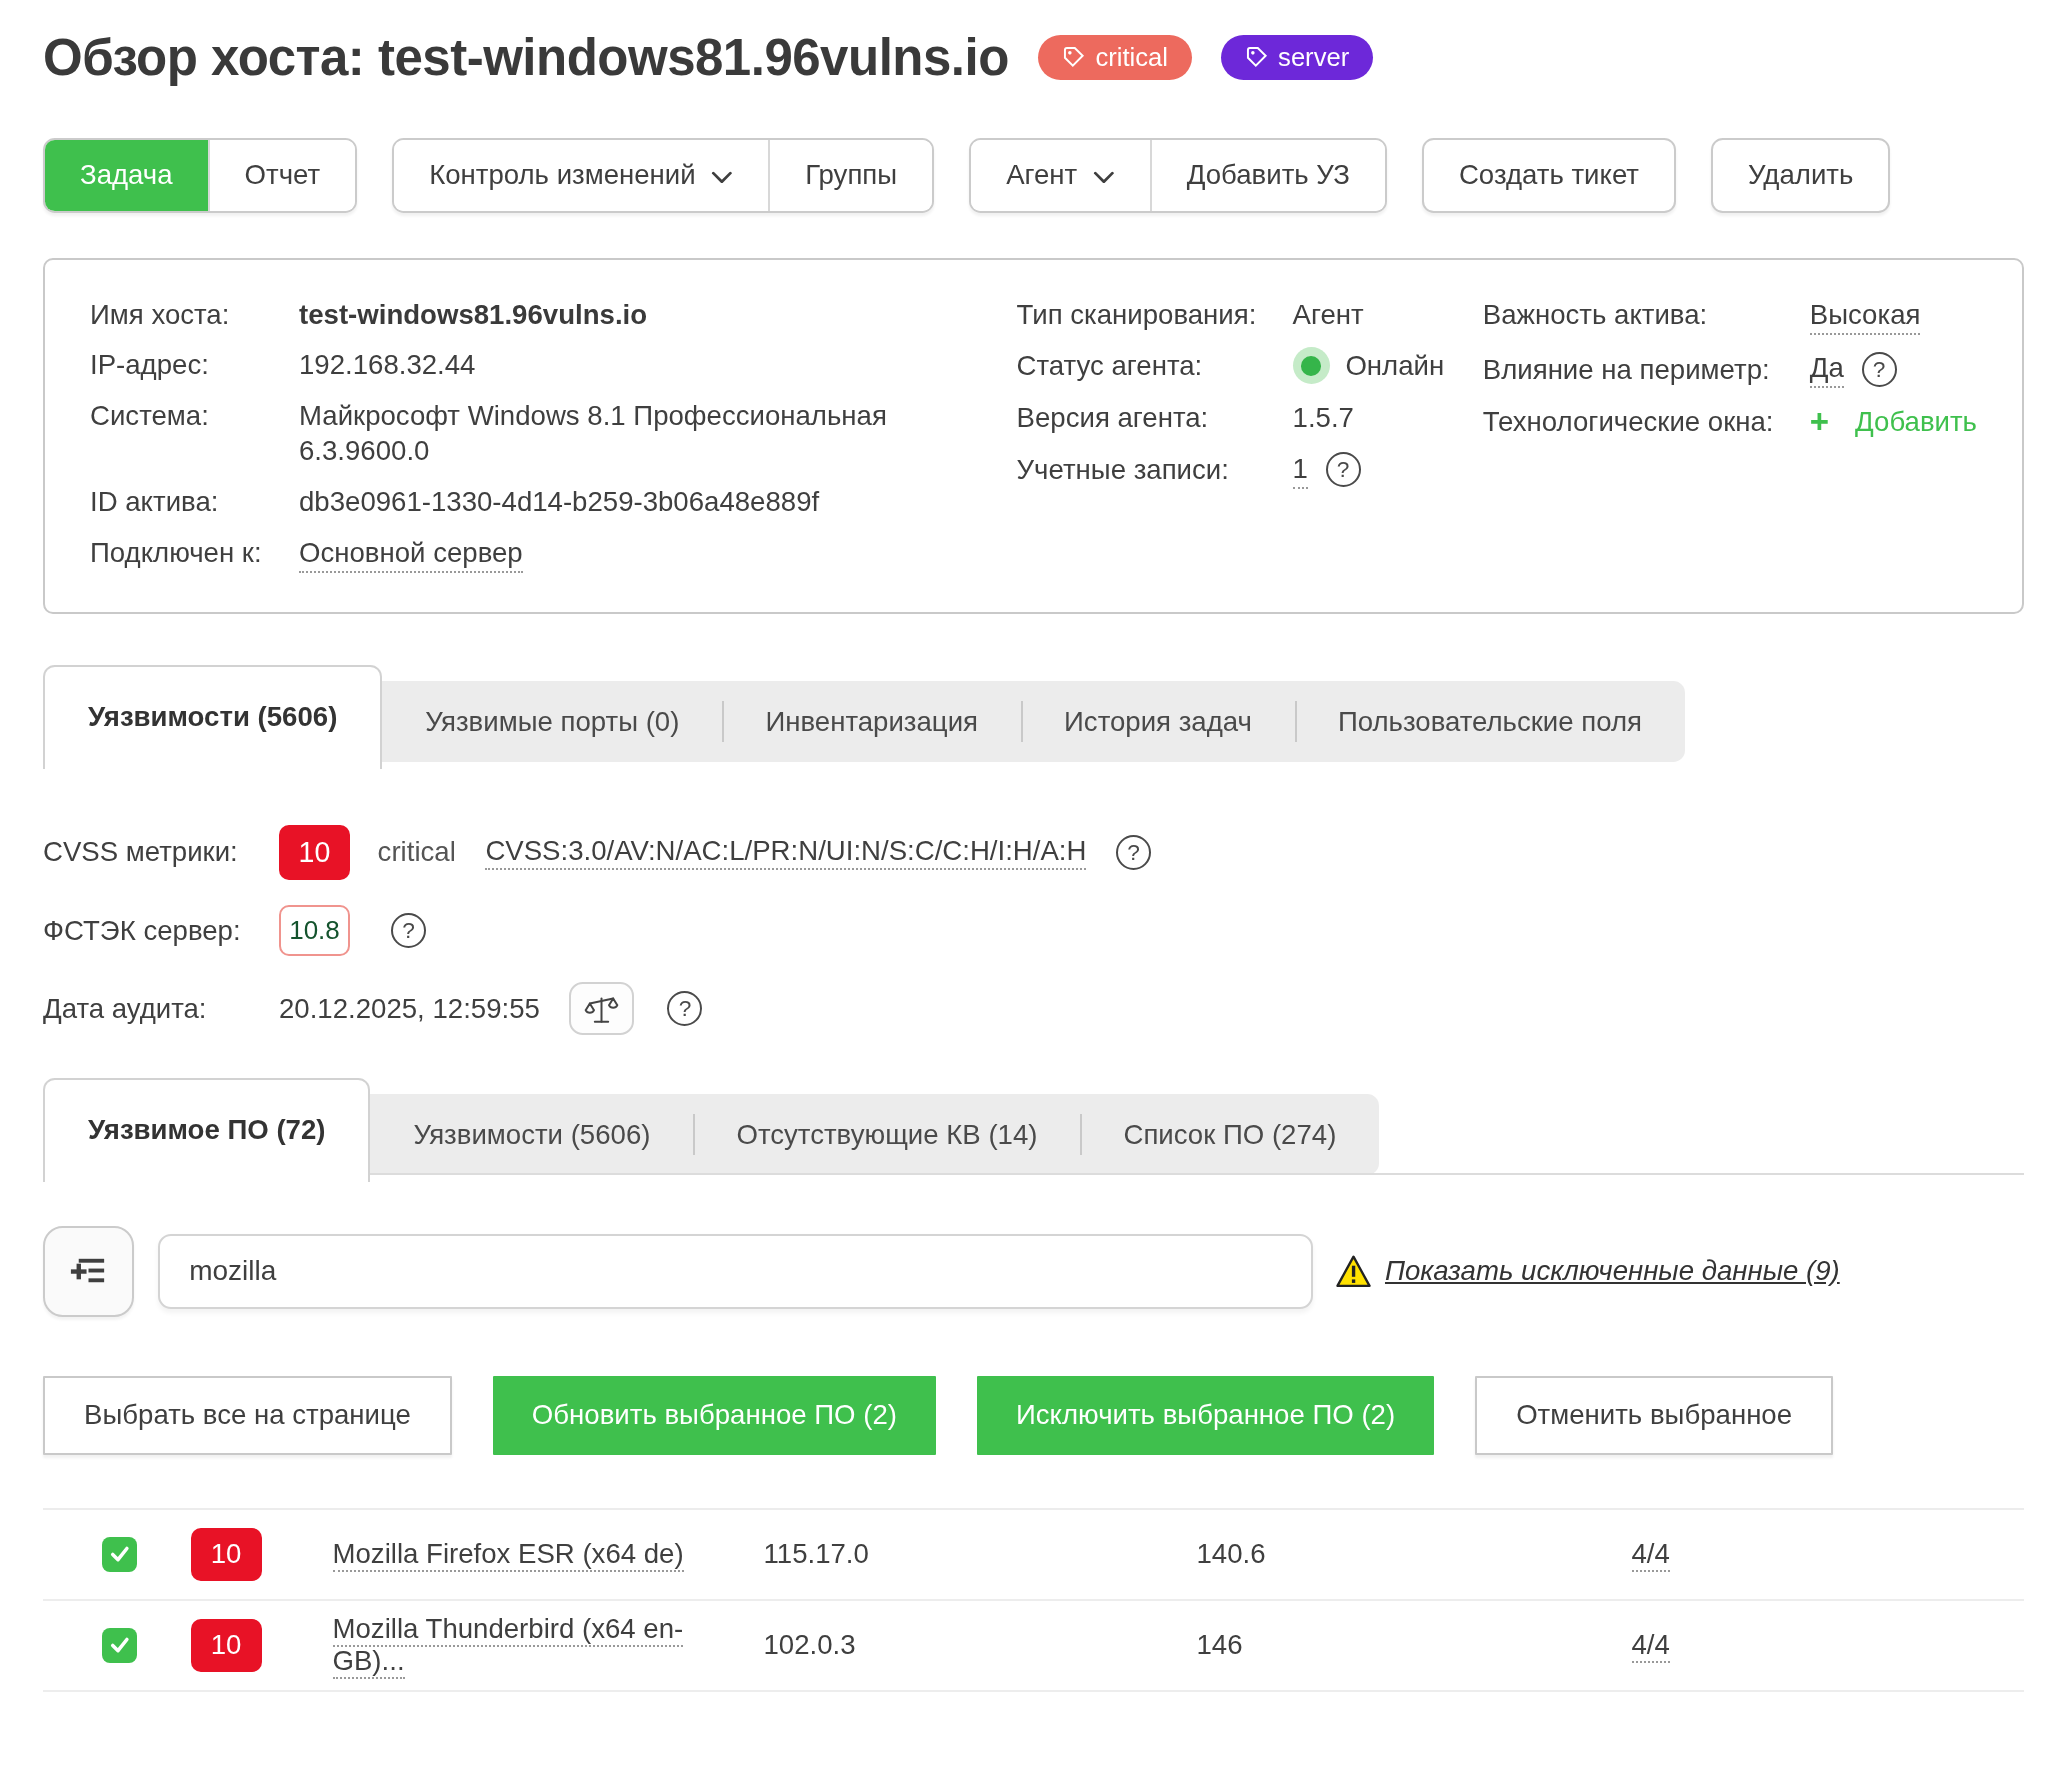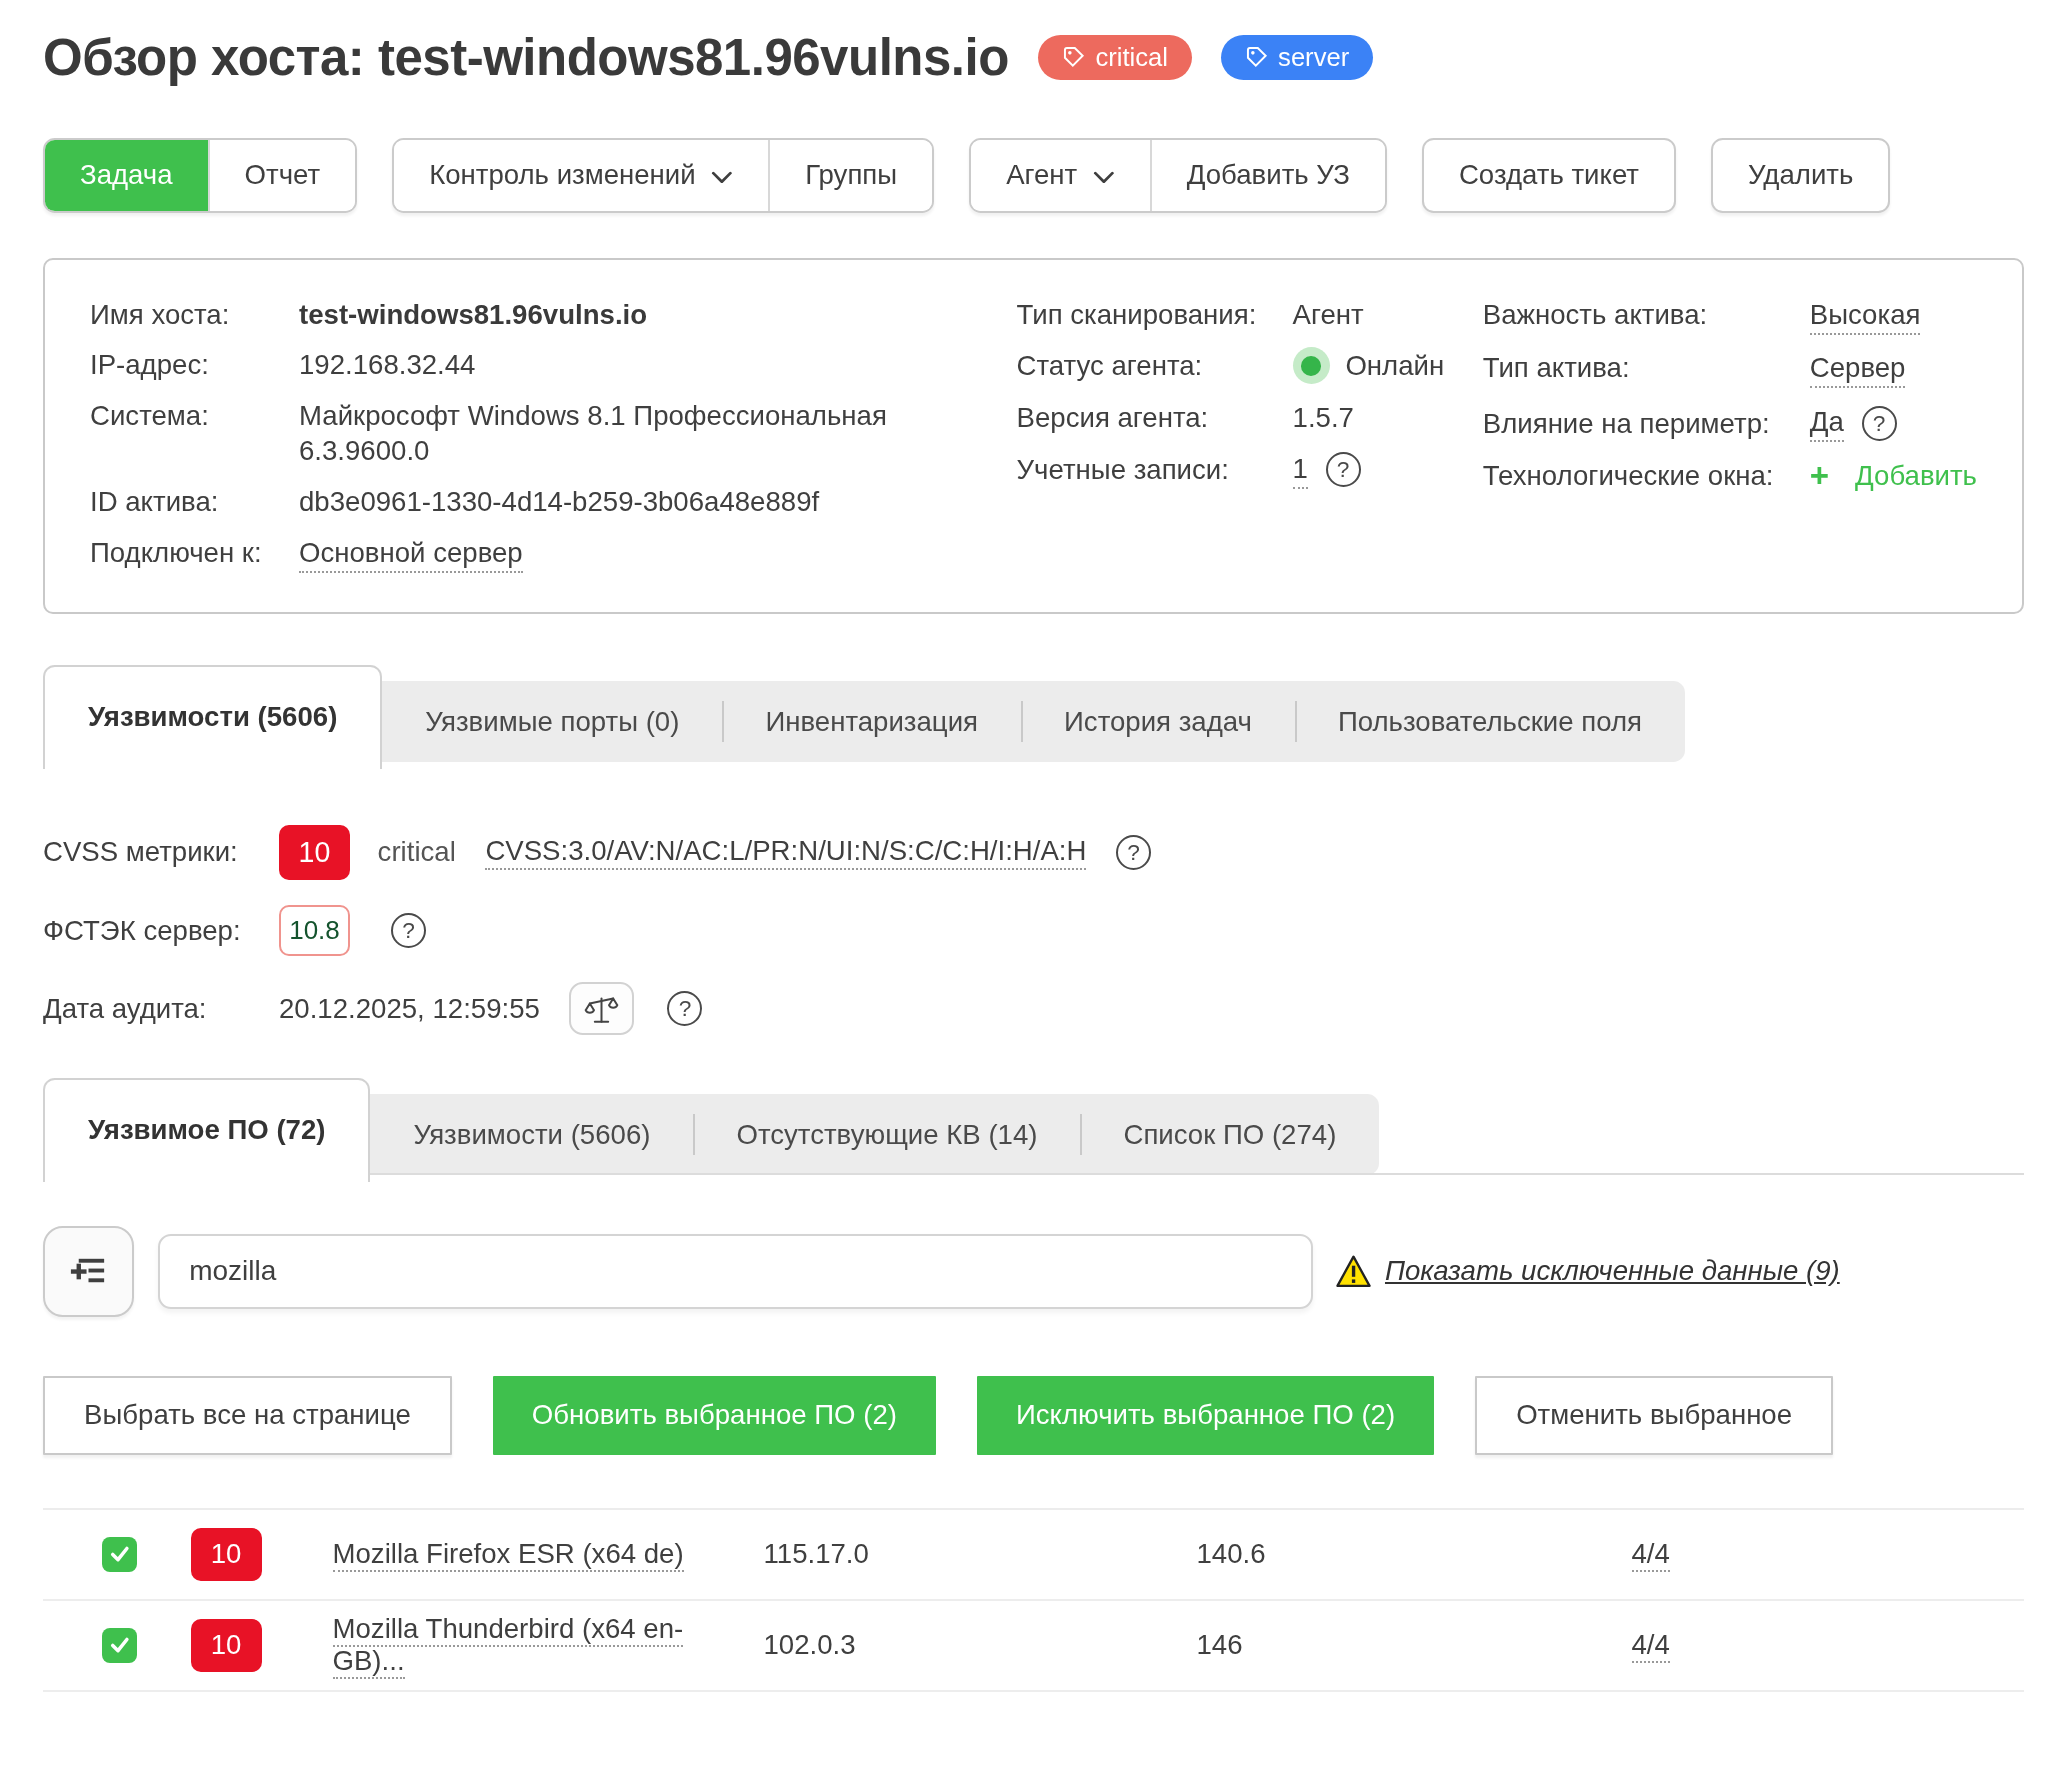--- a/index.html
+++ b/index.html
@@ -11,21 +11,21 @@
   }
   .page { padding: 27.6px 43px 39px 43px; }
 
   
   .page-header { display:flex; align-items:center; gap:17.7px; }
   h1.title { font-size:51px; font-weight:700; color:#3a3a3a; margin:0; letter-spacing:-0.5px; }
   .tag { display:inline-flex; align-items:center; gap:9.9px; height:45px; padding:0 23.6px;
          border-radius:23.6px; color:#fff; font-size:25.6px; margin-left:11.8px; cursor:pointer; }
   .tag svg { display:block; }
   .tag-critical { background:#ed6a5e; }
-  .tag-server { background:#3b82f6; }
+  .tag-server { background:#6d28d9; }
 
   
   .toolbar { margin-top:51px; display:flex; gap:35px; align-items:flex-start; }
   .btn {
     height:75px; padding:0 35px; font-size:27.6px; color:#3f3f3f; background:#fff;
     border:2px solid #cbcbcb; border-radius:11.8px; box-shadow:0 3px 3px rgba(0,0,0,.06);
     display:inline-flex; align-items:center; gap:15.8px; cursor:pointer;
     font-family:inherit; white-space:nowrap;
   }
   .btn-group { border:2px solid #cbcbcb; border-radius:11.8px; box-shadow:0 3px 3px rgba(0,0,0,.06);
@@ -215,24 +215,20 @@
         <span class="dlink">1</span>
         <span class="help ml"></span>
       </div>
     </div>
 
     <div class="info-col info-col-3">
       <div class="info-row">
         <span class="info-label">Важность актива:</span>
         <span class="dlink">Высокая</span>
       </div>
-      <div class="info-row">
-        <span class="info-label">Тип актива:</span>
-        <span class="dlink">Сервер</span>
-      </div>
       <div class="info-row center">
         <span class="info-label">Влияние на периметр:</span>
         <span class="dlink">Да</span>
         <span class="help ml"></span>
       </div>
       <div class="info-row center">
         <span class="info-label">Технологические окна:</span>
         <span class="add-link">
           <span class="plus"></span>
           <span>Добавить</span>

